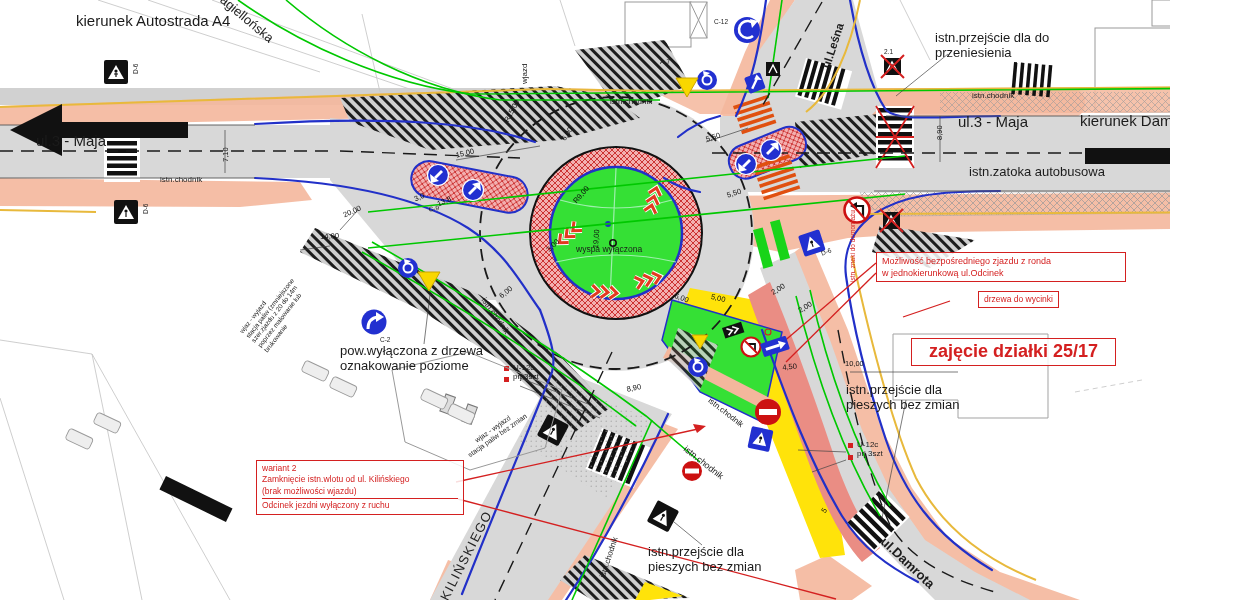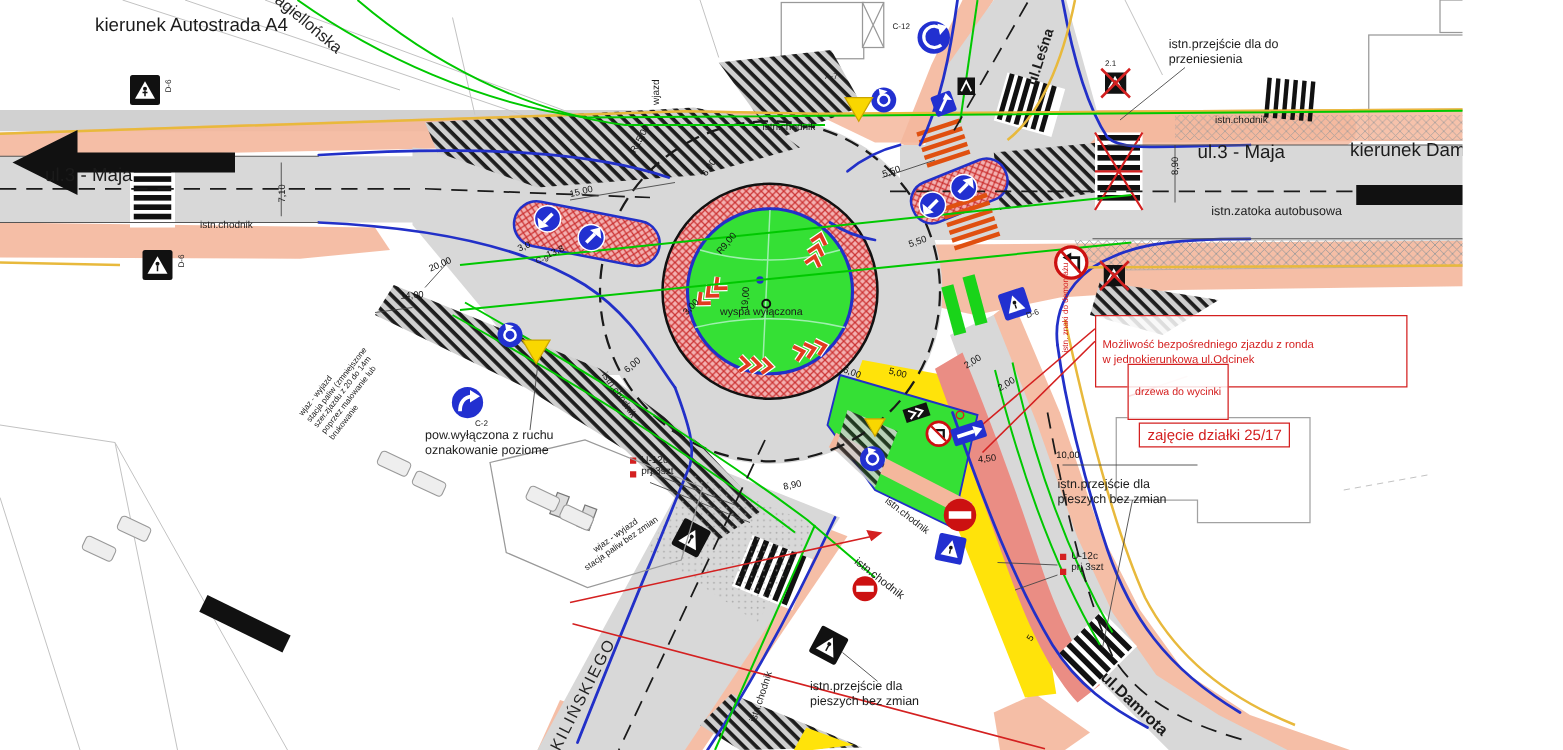--- a/index.html
+++ b/index.html
@@ -3,32 +3,32 @@
 <meta charset="utf-8">
 <style>
   html,body{margin:0;padding:0;background:#fff}
   #stage{position:relative;width:1170px;height:600px;overflow:hidden;background:#fff;
          font-family:"Liberation Sans",sans-serif}
   #stage svg{position:absolute;left:0;top:0}
   .t{position:absolute;white-space:nowrap;color:#1b1b1b;transform-origin:0 0;line-height:1.18;
      font-family:"Liberation Sans",sans-serif}
   .street{font-size:15px}
   .big{font-size:15px}
-  .ann{font-size:10px}
+  .ann{font-size:13px}
   .small{font-size:8px}
   .tiny{font-size:6.5px}
   .dim{font-size:7.5px;color:#111}
   .code{font-size:6.5px;color:#222}
   .red{color:#d42020}
   .bold{font-weight:bold}
   .rbox{position:absolute;border:1.5px solid #d42020;color:#d42020;
         font:8.5px "Liberation Sans",sans-serif;background:rgba(255,255,255,.85);
-        padding:16px 5px;line-height:1.35}
+        padding:2px 5px;line-height:1.35}
   .rbox .rule{border-top:1.2px solid #d42020;margin:1px 0 1px 0}
-  .zaj{font-size:12px;font-weight:normal;padding:2px 6px;line-height:1.2}
+  .zaj{font-size:18px;font-weight:bold;padding:2px 17px;line-height:1.2}
 </style>
 </head>
 <body>
 
 <div id="stage">
 
 <svg width="1250" height="600" viewBox="0 0 1250 600">
   <defs>
     <pattern id="hb" width="7" height="7" patternUnits="userSpaceOnUse" patternTransform="rotate(45)">
       <rect width="7" height="7" fill="#cfcfcf"></rect>
@@ -512,21 +512,21 @@
 </div>
 <div class="t ann" style="left:846px;top:382px">
   <div>istn.przejście dla</div>
       <div>pieszych bez zmian</div>
 </div>
 <div class="t ann" style="left:648px;top:544px">
   <div>istn.przejście dla</div>
       <div>pieszych bez zmian</div>
 </div>
 <div class="t ann" style="left:340px;top:343px">
-  <div>pow.wyłączona z ruchu</div>
+  <div>pow.wyłączona z drzewa</div>
       <div>oznakowanie poziome</div>
 </div>
 
 <div class="t small" style="left:513px;top:363px">
   <div>U-12c</div>
       <div>prj  3szt</div>
 </div>
 <div class="t small" style="left:857px;top:440px">
   <div>U-12c</div>
       <div>prj  3szt</div>
@@ -537,25 +537,32 @@
       <div>stacja paliw bez zmian</div>
 </div>
 <div class="t" style="left:238px;top:330px;font-size:6.5px;transform:rotate(-52deg)">
   <div>wjaz - wyjazd</div>
       <div>stacja paliw (zmniejszone</div>
       <div>szer.zjazdu z 20 do 14m</div>
   <div>poprzez malowanie lub</div>
       <div>brukowanie</div>
 </div>
 
+<div class="rbox" style="left:256px;top:460px;width:196px">
+  <div>wariant 2</div>
+  <div>Zamknięcie istn.wlotu od ul. Kilińskiego</div>
+  <div>(brak możliwości wjazdu)</div>
+  <div class="rule"></div>
+  <div>Odcinek jezdni wyłączony z ruchu</div>
+</div>
 <div class="rbox" style="left:876px;top:252px;width:238px;font-size:9px">
   <div>Możliwość bezpośredniego zjazdu z ronda</div>
   <div>w jednokierunkową ul.Odcinek</div>
 </div>
-<div class="rbox" style="left:902px;top:291px">drzewa do wycinki</div>
+<div class="rbox" style="left:978px;top:291px">drzewa do wycinki</div>
 <div class="rbox zaj" style="left:911px;top:338px">zajęcie działki 25/17</div>
 <div class="t tiny red" style="left:849px;top:282px;transform:rotate(-90deg)">istn. znaki do demontażu</div>
 
 <div class="t dim" style="left:222px;top:162px;transform:rotate(-90deg)">7,10</div>
 <div class="t dim" style="left:342px;top:212px;transform:rotate(-24deg)">20,00</div>
 <div class="t dim" style="left:320px;top:233px;transform:rotate(-3deg)">14,00</div>
 <div class="t dim" style="left:413px;top:196px;transform:rotate(-24deg)">3,0</div>
 <div class="t dim" style="left:436px;top:201px;transform:rotate(-24deg)">13,8</div>
 <div class="t dim" style="left:455px;top:152px;transform:rotate(-14deg)">15,00</div>
 <div class="t dim" style="left:503px;top:120px;transform:rotate(-62deg)">R15,00</div>

